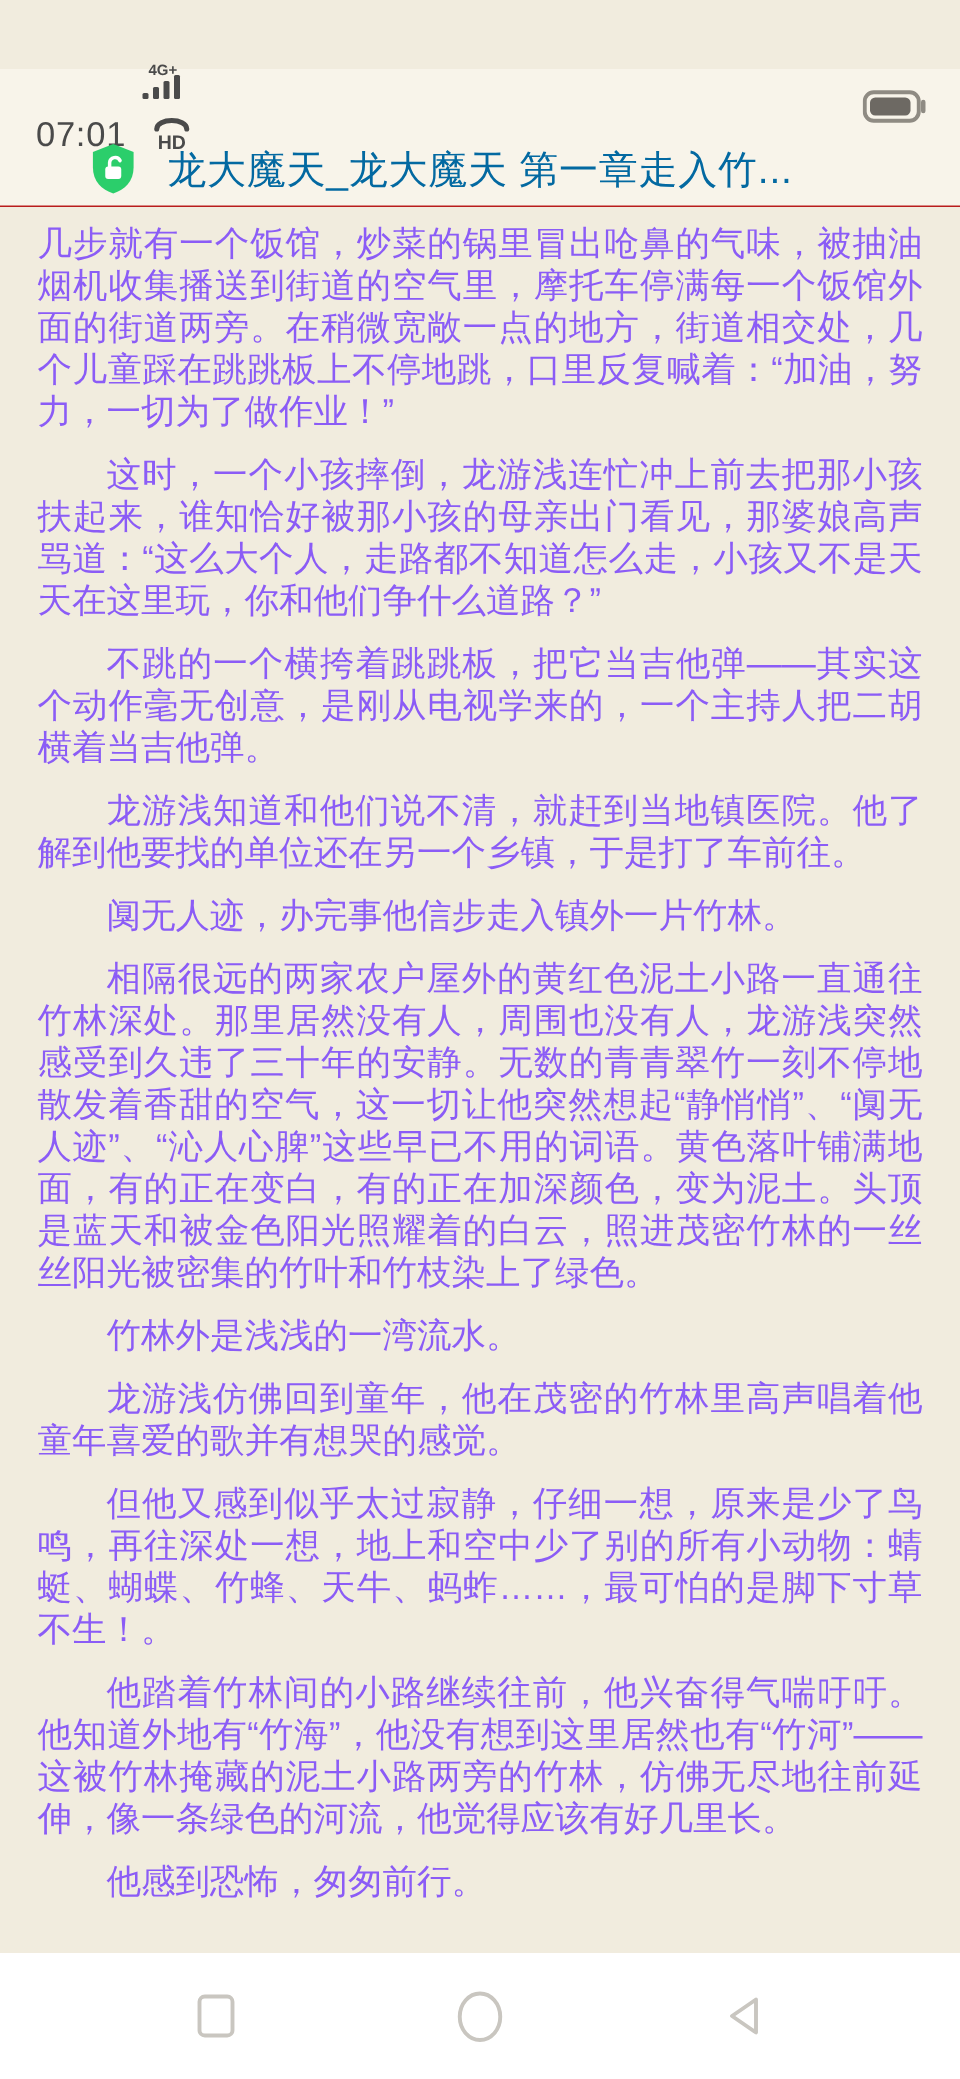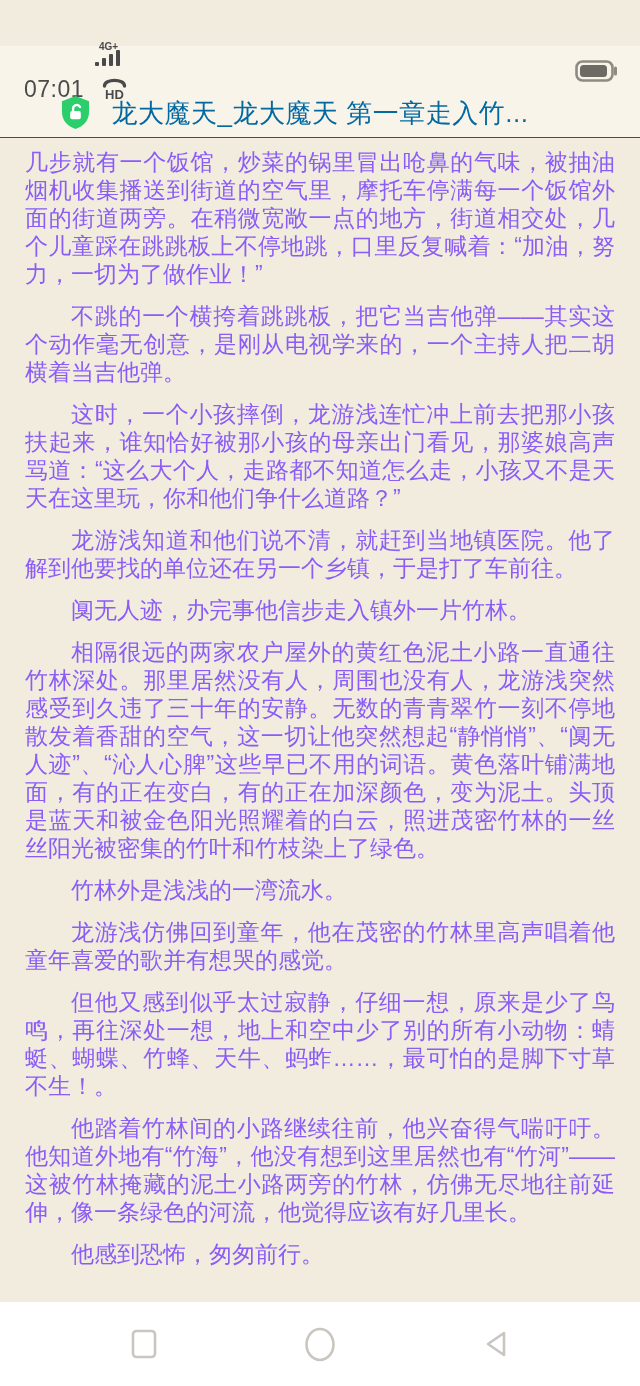--- a/index.html
+++ b/index.html
@@ -111,22 +111,22 @@
           <path d="M13.5 17 v-3.2 a3.8 3.8 0 0 1 7.2 -1.4" fill="none" stroke="#ffffff" stroke-width="2.4" stroke-linecap="round"></path>
           <rect x="10.5" y="16.5" width="11" height="8.5" rx="2" fill="#ffffff"></rect>
         </svg>
       </span>
       <span class="page-title">龙大魔天_龙大魔天 第一章走入竹...</span>
     </div>
   </div>
 
   <div class="content">
     <p class="no-indent">几步就有一个饭馆，炒菜的锅里冒出呛鼻的气味，被抽油烟机收集播送到街道的空气里，摩托车停满每一个饭馆外面的街道两旁。在稍微宽敞一点的地方，街道相交处，几个儿童踩在跳跳板上不停地跳，口里反复喊着：“加油，努力，一切为了做作业！”</p>
+    <p>这时，一个小孩摔倒，龙游浅连忙冲上前去把那小孩扶起来，谁知恰好被那小孩的母亲出门看见，那婆娘高声骂道：“这么大个人，走路都不知道怎么走，小孩又不是天天在这里玩，你和他们争什么道路？”</p>
     <p>不跳的一个横挎着跳跳板，把它当吉他弹——其实这个动作毫无创意，是刚从电视学来的，一个主持人把二胡横着当吉他弹。</p>
-    <p>这时，一个小孩摔倒，龙游浅连忙冲上前去把那小孩扶起来，谁知恰好被那小孩的母亲出门看见，那婆娘高声骂道：“这么大个人，走路都不知道怎么走，小孩又不是天天在这里玩，你和他们争什么道路？”</p>
     <p>龙游浅知道和他们说不清，就赶到当地镇医院。他了解到他要找的单位还在另一个乡镇，于是打了车前往。</p>
     <p>阒无人迹，办完事他信步走入镇外一片竹林。</p>
     <p>相隔很远的两家农户屋外的黄红色泥土小路一直通往竹林深处。那里居然没有人，周围也没有人，龙游浅突然感受到久违了三十年的安静。无数的青青翠竹一刻不停地散发着香甜的空气，这一切让他突然想起“静悄悄”、“阒无人迹”、“沁人心脾”这些早已不用的词语。黄色落叶铺满地面，有的正在变白，有的正在加深颜色，变为泥土。头顶是蓝天和被金色阳光照耀着的白云，照进茂密竹林的一丝丝阳光被密集的竹叶和竹枝染上了绿色。</p>
     <p>竹林外是浅浅的一湾流水。</p>
     <p>龙游浅仿佛回到童年，他在茂密的竹林里高声唱着他童年喜爱的歌并有想哭的感觉。</p>
     <p>但他又感到似乎太过寂静，仔细一想，原来是少了鸟鸣，再往深处一想，地上和空中少了别的所有小动物：蜻蜓、蝴蝶、竹蜂、天牛、蚂蚱……，最可怕的是脚下寸草不生！。</p>
     <p>他踏着竹林间的小路继续往前，他兴奋得气喘吁吁。他知道外地有“竹海”，他没有想到这里居然也有“竹河”——这被竹林掩藏的泥土小路两旁的竹林，仿佛无尽地往前延伸，像一条绿色的河流，他觉得应该有好几里长。</p>
     <p>他感到恐怖，匆匆前行。</p>
 
   </div>

